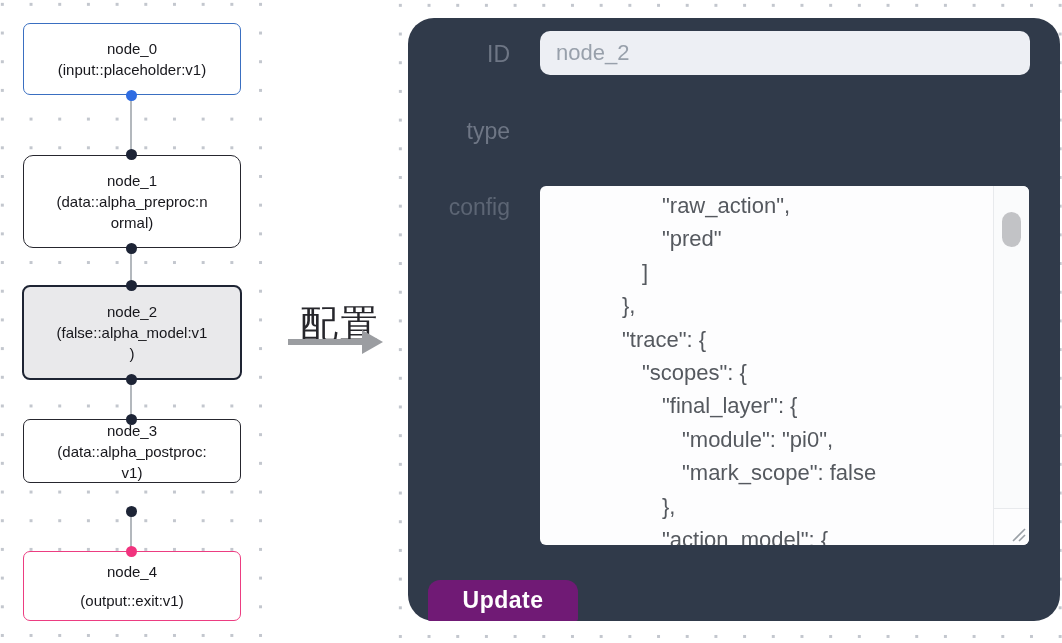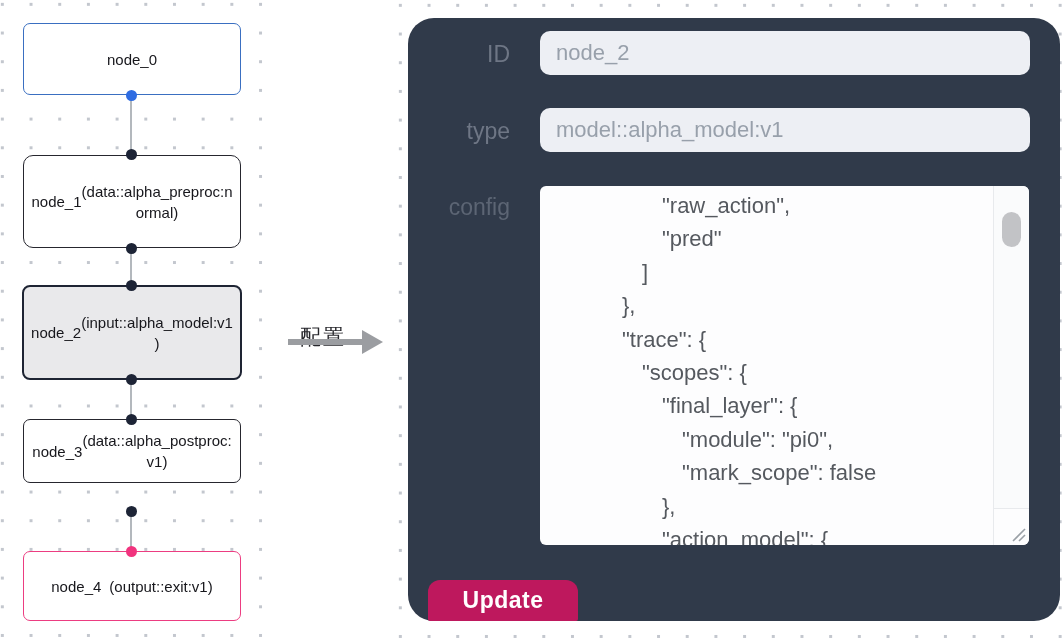--- a/index.html
+++ b/index.html
@@ -15,21 +15,21 @@
     background-image:radial-gradient(circle,#c3c7ce 0 1.4px,rgba(0,0,0,0) 1.5px);
     background-size:28.7px 28.7px;
   }
   .dots-left{left:0;width:272px;background-position:-12px -10px;}
   .dots-right{left:392px;width:670px;background-position:-6px -9px;}
 
   
   .flow-node{
     position:absolute;left:23px;width:218px;box-sizing:border-box;
     background:#ffffff;border:1.6px solid #26262e;border-radius:7px;
-    display:flex;flex-direction:row;justify-content:center;align-items:center;
+    display:flex;flex-direction:column;justify-content:center;align-items:center;
     font-size:15px;line-height:21px;color:#17171c;font-weight:500;
     text-align:center;z-index:2;
   }
   .flow-node .sub{white-space:pre-line;}
   .n0{top:23px;height:72px;border-color:#3a6fc1;}
   .n1{top:155px;height:93px;border-radius:10px;}
   .n2{top:285px;height:95px;left:22px;width:220px;border:2.6px solid #1e2433;background:#e9e9eb;border-radius:8px;}
   .n3{top:419px;height:64px;}
   .n4{top:551px;height:70px;border-color:#ec3d81;gap:8px;}
   .edge{
@@ -45,21 +45,21 @@
   }
   .p0{top:90px;background:#2e6ce2;}
   .p1a{top:149px;} .p1b{top:243px;}
   .p2a{top:280px;} .p2b{top:374px;}
   .p3a{top:414px;} .p3b{top:506px;}
   .p4{top:546px;background:#f1337e;}
 
   
   .anno-label{
     position:absolute;left:300px;top:299px;
-    font-size:21px;color:#26262b;letter-spacing:2px;font-weight:500;margin-top:24px;
+    font-size:38px;color:#26262b;letter-spacing:2px;font-weight:500;
   }
   .anno-arrow-shaft{
     position:absolute;left:288px;top:339px;width:76px;height:6px;background:#9b9da1;
   }
   .anno-arrow-head{
     position:absolute;left:362px;top:330px;width:0;height:0;
     border-left:21px solid #9b9da1;border-top:12px solid rgba(0,0,0,0);
     border-bottom:12px solid rgba(0,0,0,0);
   }
 
@@ -106,49 +106,50 @@
   }
   .cfg-corner{
     position:absolute;right:0;bottom:0;width:36px;height:37px;
     background:#fdfdfe;border-left:1px solid #e8eaed;border-top:1px solid #e8eaed;
     box-sizing:border-box;
   }
   .cfg-resize{position:absolute;right:3px;bottom:3px;}
 
   .update-btn{
     position:absolute;left:20px;top:562px;width:150px;height:41px;
-    background:#be185d;border:none;border-radius:12px 12px 2px 2px;
+    background:#701a75;border:none;border-radius:12px 12px 2px 2px;
     color:#ffffff;font-size:23px;font-weight:600;
     font-family:"Liberation Sans",sans-serif;letter-spacing:0.5px;
     display:flex;align-items:center;justify-content:center;cursor:pointer;
   }
 </style>
 </head>
 <body>
 
 <div class="dots dots-left"></div>
 <div class="dots dots-right"></div>
 
 <div>
   <div class="edge e1"></div>
   <div class="edge e2"></div>
   <div class="edge e3"></div>
   <div class="edge e4"></div>
 
   <div class="flow-node n0">
     <div class="ttl">node_0</div>
+    <div class="sub">(input::placeholder:v1)</div>
   </div>
   <div class="flow-node n1">
     <div class="ttl">node_1</div>
     <div class="sub">(data::alpha_preproc:n
 ormal)</div>
   </div>
   <div class="flow-node n2">
     <div class="ttl">node_2</div>
-    <div class="sub">(input::alpha_model:v1
+    <div class="sub">(false::alpha_model:v1
 )</div>
   </div>
   <div class="flow-node n3">
     <div class="ttl">node_3</div>
     <div class="sub">(data::alpha_postproc:
 v1)</div>
   </div>
   <div class="flow-node n4">
     <div class="ttl">node_4</div>
     <div class="sub">(output::exit:v1)</div>
@@ -166,21 +167,20 @@
 
 <div class="anno-label">配置</div>
 <div class="anno-arrow-shaft"></div>
 <div class="anno-arrow-head"></div>
 
 <div class="panel">
   <div class="f-label lbl-id">ID</div>
   <input class="f-input in-id" type="text" value="node_2" style="">
 
   <div class="f-label lbl-type">type</div>
-  <input class="f-input in-type" type="text" value="model::alpha_model:v1" style="">
 
   <div class="f-label lbl-config">config</div>
 
   <div class="cfg">
     <div class="cfg-content">
         <div class="cfg-line" style="padding-left: 122px;">"raw_action",</div>
         <div class="cfg-line" style="padding-left: 122px;">"pred"</div>
         <div class="cfg-line" style="padding-left: 102px;">]</div>
         <div class="cfg-line" style="padding-left: 82px;">},</div>
         <div class="cfg-line" style="padding-left: 82px;">"trace": {</div>

